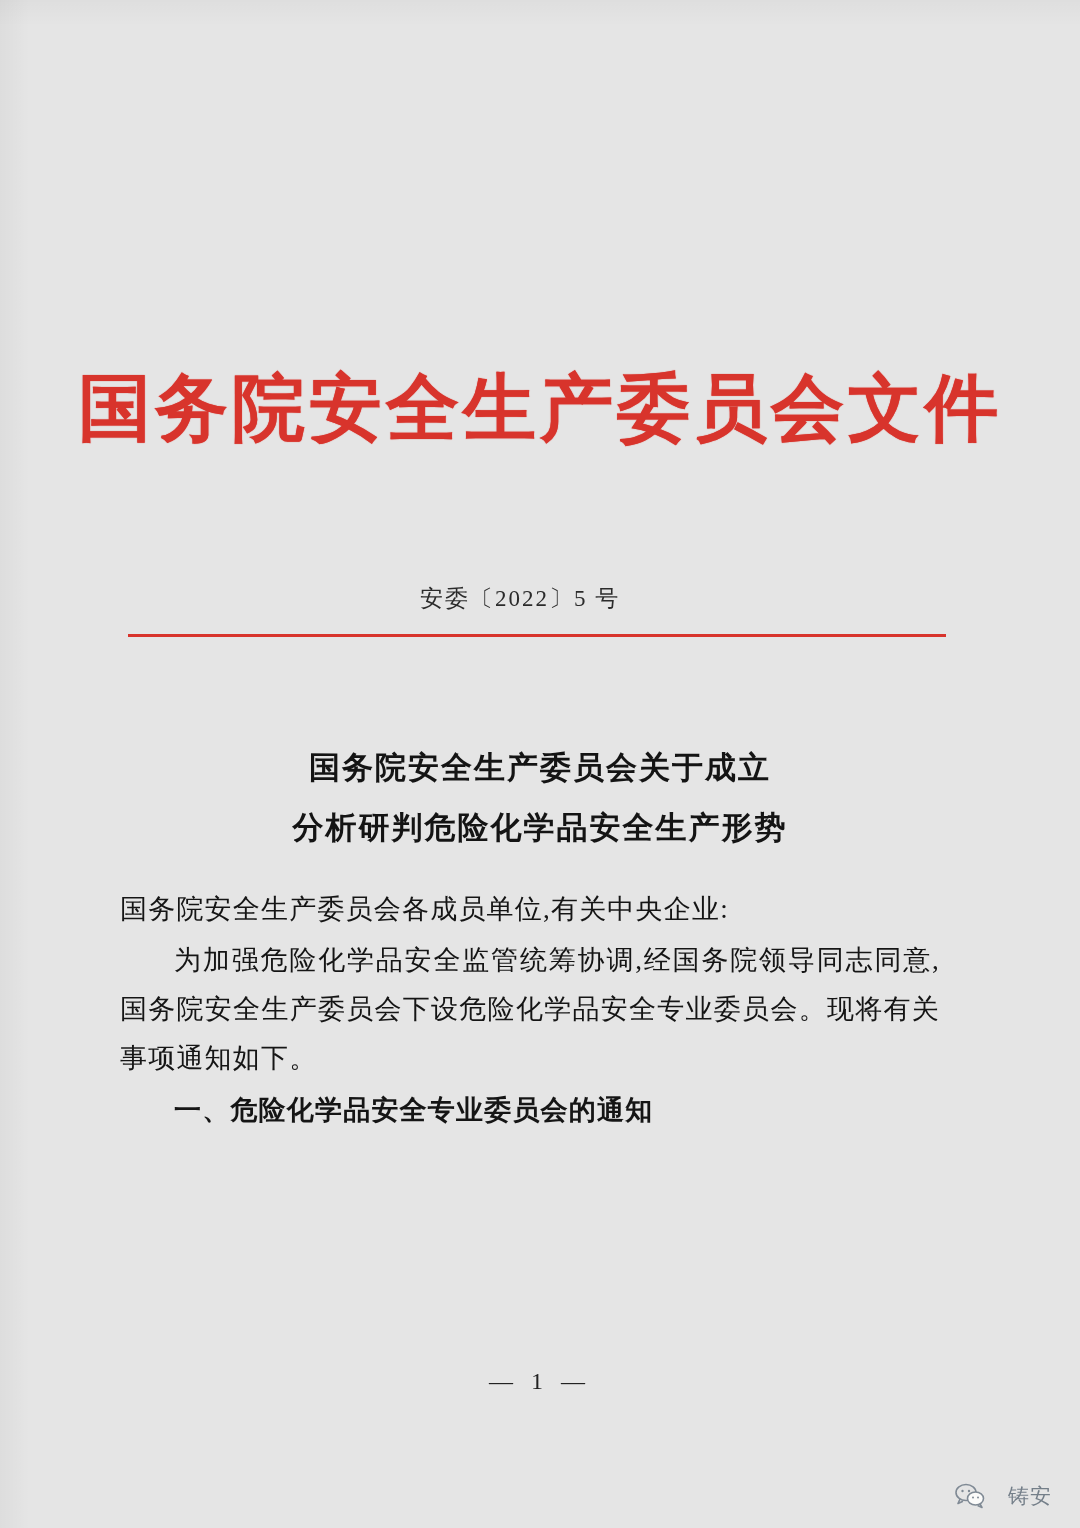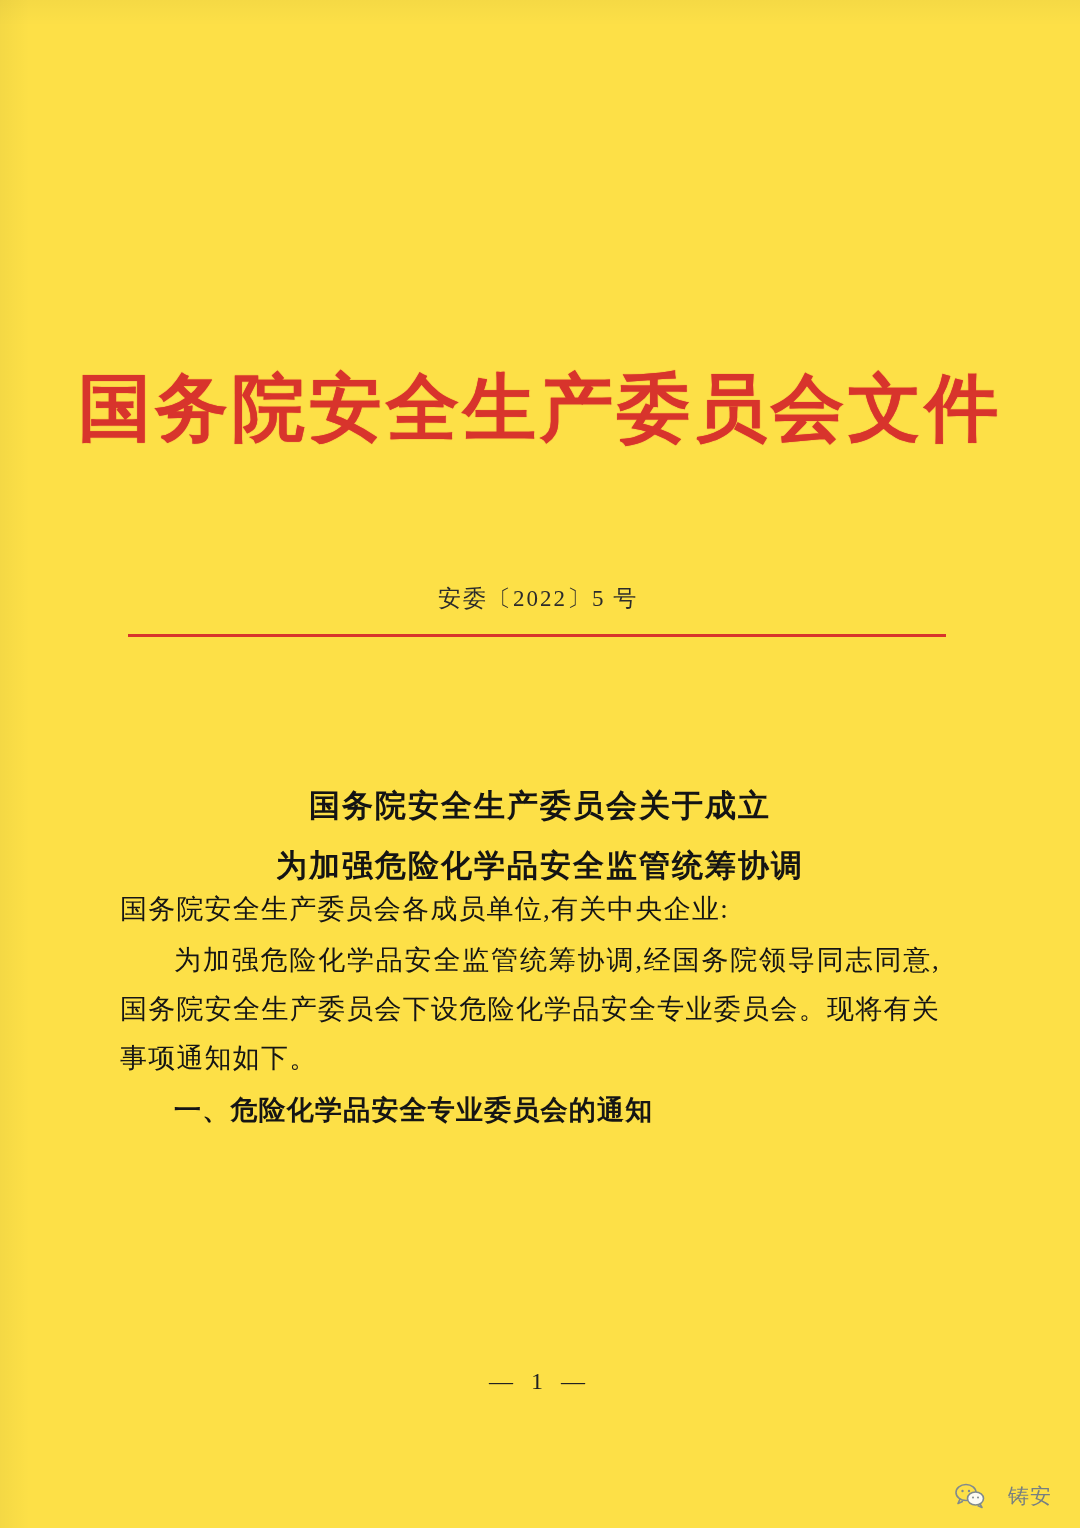--- a/index.html
+++ b/index.html
@@ -12,21 +12,21 @@
     height: 1528px;
     position: relative;
     font-family: "Liberation Serif", "DejaVu Serif", serif;
     color: #1a1a1a;
     overflow: hidden;
   }
 
   .page {
     position: absolute;
     inset: 0;
-    background: #fde047;
+    background: #e5e5e5;
   }
 
   
   .masthead {
     position: absolute;
     top: 368px;
     left: 0;
     width: 100%;
     text-align: center;
   }
@@ -43,37 +43,36 @@
 
   
   .doc-number {
     position: absolute;
     top: 583px;
     left: 420px;
     font-size: 23px;
     letter-spacing: 2px;
     color: #2b2b2b;
     font-family: "Liberation Serif", "DejaVu Serif", serif;
-    margin-left: 18px;
   }
 
   
   .red-rule {
     position: absolute;
     top: 634px;
     left: 128px;
     width: 818px;
     height: 3px;
     background: #d8342c;
   }
 
   
   .doc-title {
     position: absolute;
-    top: 776px;
+    top: 738px;
     left: 0;
     width: 100%;
     text-align: center;
     font-weight: bold;
     font-size: 31px;
     line-height: 1.95;
     letter-spacing: 2px;
     color: #141414;
   }
   .doc-title div { white-space: nowrap; }
@@ -164,21 +163,21 @@
   <div class="masthead">
     <div class="masthead-title">国务院安全生产委员会文件</div>
   </div>
 
   <div class="doc-number">安委〔2022〕5 号</div>
 
   <div class="red-rule"></div>
 
   <div class="doc-title">
     <div>国务院安全生产委员会关于成立</div>
-    <div>为加强危险化学品安全监管统筹协调</div>
+    <div>分析研判危险化学品安全生产形势</div>
   </div>
 
   <div class="body-text">
     <p class="p-noindent">国务院安全生产委员会各成员单位,有关中央企业:</p>
     <p class="p-indent">为加强危险化学品安全监管统筹协调,经国务院领导同志同意,国务院安全生产委员会下设危险化学品安全专业委员会。现将有关事项通知如下。</p>
     <p class="heading-bold">一、危险化学品安全专业委员会的通知</p>
   </div>
 
   <div class="page-number">— 1 —</div>
 

